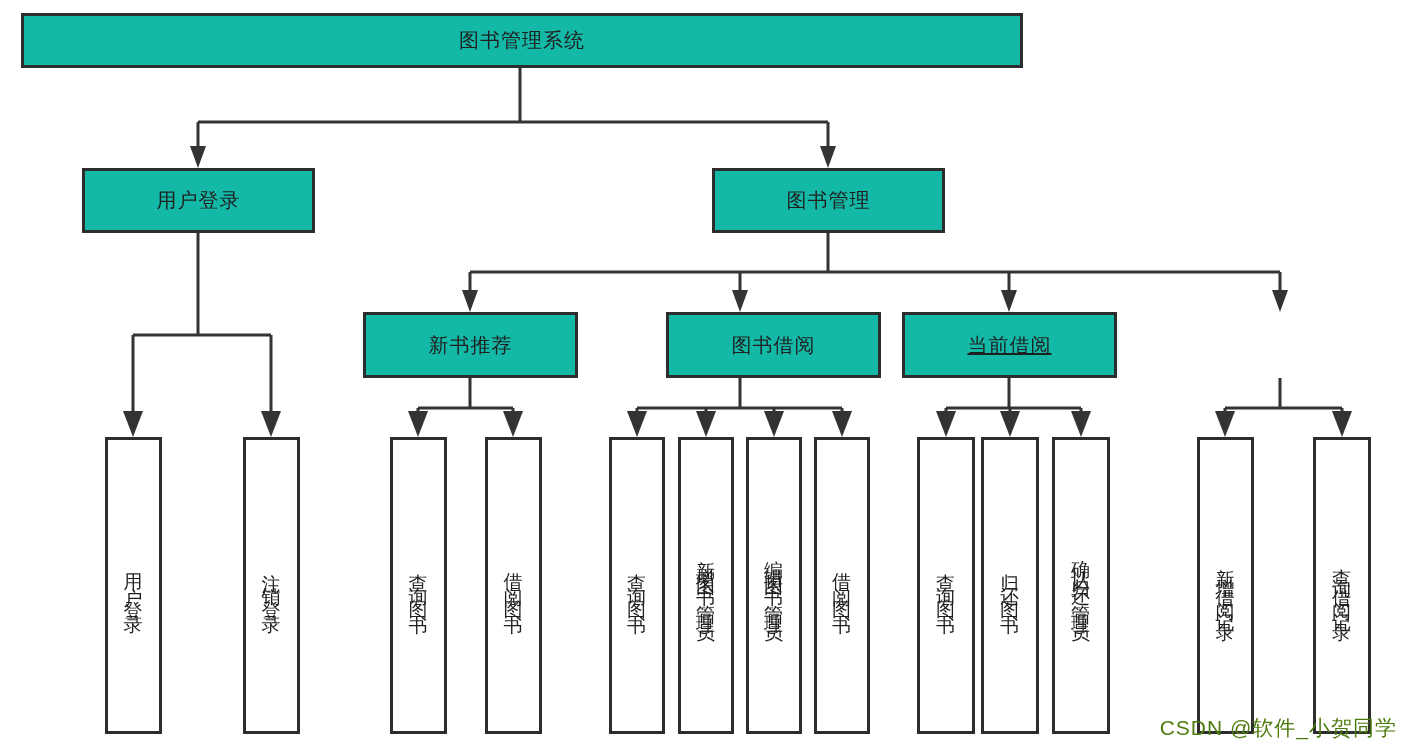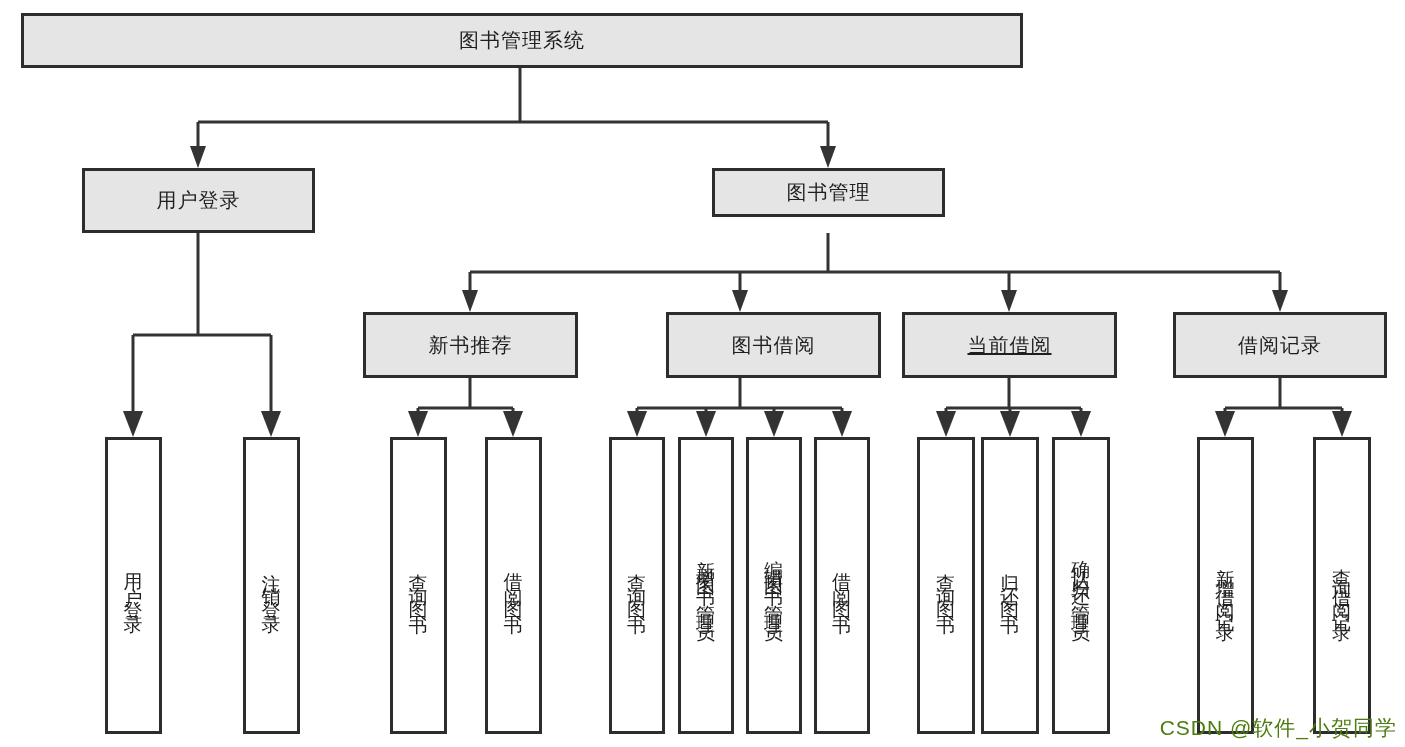--- a/index.html
+++ b/index.html
@@ -10,21 +10,21 @@
     font-family:"Liberation Sans","DejaVu Sans",sans-serif;
     overflow:hidden;
   }
   svg.connectors{position:absolute;left:0;top:0;width:1405px;height:747px;}
   svg.connectors line{stroke:#333333;stroke-width:3;}
   svg.connectors polygon{fill:#333333;stroke:none;}
   .box{
     position:absolute;
     box-sizing:border-box;
     border:3px solid #2d2d2d;
-    background:#e5e5e5;
+    background:#14b8a6;
     display:flex;align-items:center;justify-content:center;
     font-size:20px;color:#1f1f1f;
     letter-spacing:1px;
     white-space:nowrap;
   }
   .vbox{
     position:absolute;
     box-sizing:border-box;
     border:3px solid #2d2d2d;
     background:#ffffff;
@@ -126,26 +126,25 @@
       <line x1="1225" y1="408" x2="1225" y2="413"></line>
       <polygon points="1215,411 1235,411 1225,437"></polygon>
       <line x1="1342" y1="408" x2="1342" y2="413"></line>
       <polygon points="1332,411 1352,411 1342,437"></polygon>
     </g>
   </svg>
 
   <div class="box" style="left:21px;top:13px;width:1002px;height:55px;">图书管理系统</div>
 
   <div class="box" style="left:82px;top:168px;width:233px;height:65px;">用户登录</div>
-  <div class="box" style="left:712px;top:168px;width:233px;height:49px;">图书管理</div>
+  <div class="box" style="left:712px;top:168px;width:233px;height:65px;">图书管理</div>
 
   <div class="box" style="left:363px;top:312px;width:215px;height:66px;">新书推荐</div>
   <div class="box" style="left:633px;top:312px;width:215px;height:66px;margin-left:33px;">图书借阅</div>
   <div class="box" style="left:902px;top:312px;width:215px;height:66px;text-decoration:underline;">当前借阅</div>
-  <div class="box" style="left:1173px;top:312px;width:214px;height:66px;">借阅记录</div>
 
   <div class="vbox" style="left:105px;top:437px;width:57px;height:297px;">
     <span class="vtext">用户登录</span>
   </div>
   <div class="vbox" style="left:243px;top:437px;width:57px;height:297px;">
     <span class="vtext">注销登录</span>
   </div>
 
   <div class="vbox" style="left:390px;top:437px;width:57px;height:297px;">
     <span class="vtext">查询图书</span>

